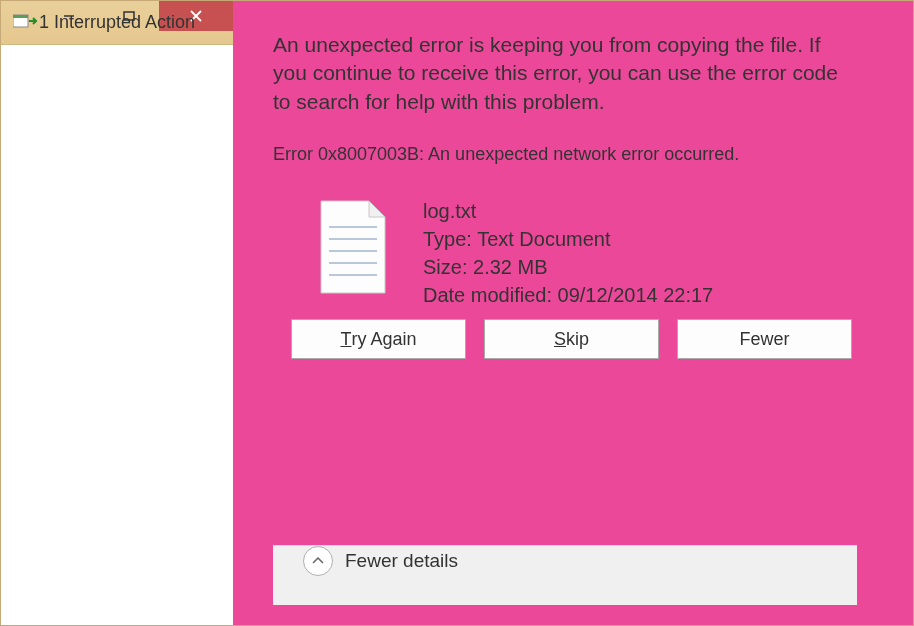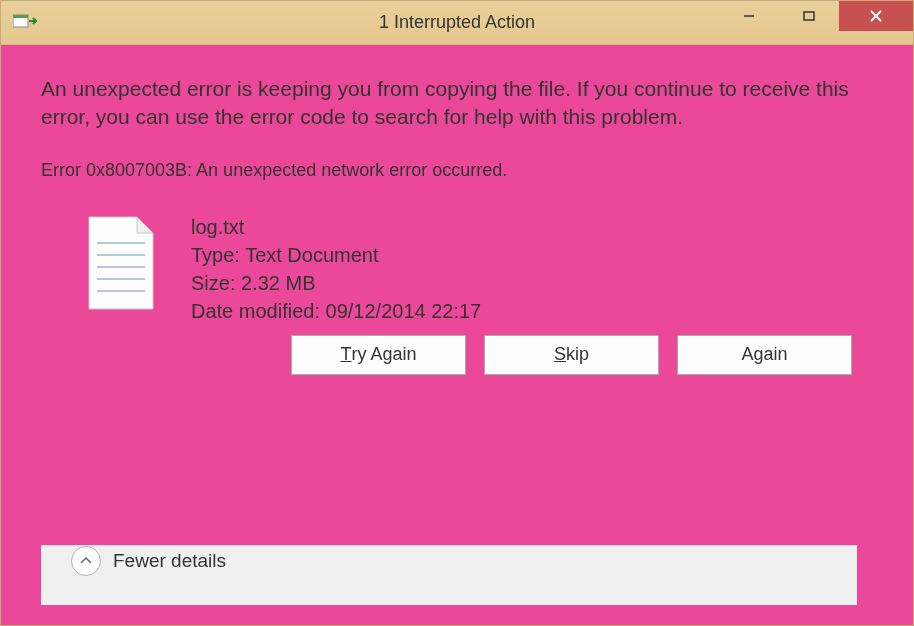--- a/index.html
+++ b/index.html
@@ -12,21 +12,21 @@
       width: 914px;
       height: 626px;
       background: #fff;
       overflow: hidden;
     }
     .window {
       width: 100%;
       height: 100%;
       border: 1px solid #c7a877;
       display: flex;
-      flex-direction: column;
+      flex-direction: row;
     }
     .titlebar {
       height: 44px;
       background: linear-gradient(to bottom, #e9cf9a, #e5c88e);
       display: flex;
       align-items: center;
       position: relative;
       border-bottom: 1px solid #d0b782;
     }
     .titlebar-icon {
@@ -224,21 +224,21 @@
     <div class="buttons">
       <button class="btn">
         <span class="underline">T</span>
           <span>ry Again</span>
       </button>
       <button class="btn">
         <span class="underline">S</span>
           <span>kip</span>
       </button>
       <button class="btn">
-        <span>Again</span>
+        <span>Fewer</span>
       </button>
     </div>
 
     <div class="footer">
       <div class="details-toggle">
         <div class="chevron-circle">
           <svg width="12" height="8" viewBox="0 0 12 8">
             <path d="M 1 6 L 6 1 L 11 6" fill="none" stroke="#666" stroke-width="1.5"></path>
           </svg>
         </div>

